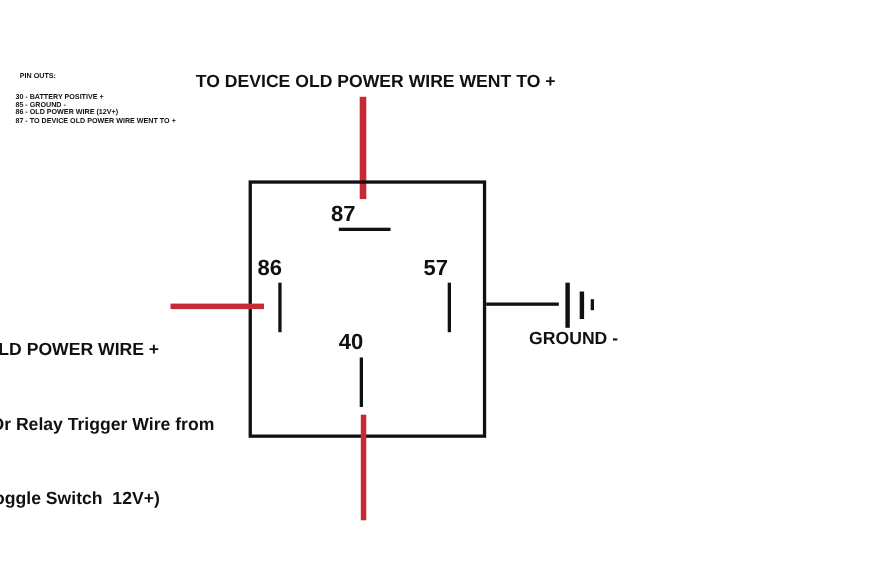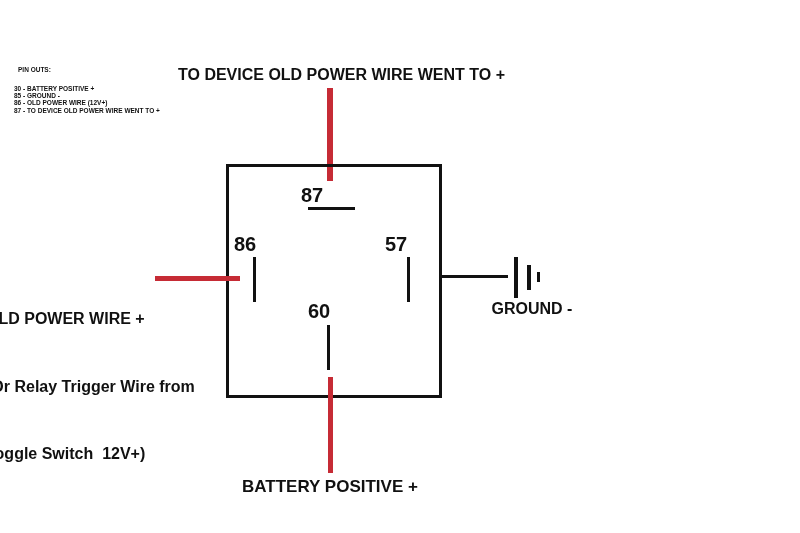--- a/index.html
+++ b/index.html
@@ -31,21 +31,21 @@
   }
   #legend .legend-line {
     font-size: 6.5px; line-height: 7.2px; white-space: pre;
   }
 
   
   .note { font-size: 16px; white-space: pre; }
   #top-label-1 { left: 178px; top: 66px; }
   #top-label-2 { left: 178px; top: 89px; width: 420px; text-align: right; }
   #left-label  { left: -14px; top: 263px; line-height: 22.5px; }
-  #ground-label { left: 481px; top: 300px; width: 102px; text-align: center; }
+  #ground-label { left: 481px; top: 300px; width: 102px; }
   #battery-label { left: 225px; top: 477px; width: 210px; text-align: center; font-size: 17px; }
 
   
   #relay-box {
     left: 226px; top: 164px; width: 216px; height: 234px;
     border: 3px solid var(--line-black, #111);
     box-sizing: border-box;
     background: transparent;
   }
 
@@ -97,21 +97,21 @@
 
   <div id="pin-87-label" class="abs txt pin-label">87</div>
   <div id="pin-87-line" class="abs black-line"></div>
 
   <div id="pin-86-label" class="abs txt pin-label">86</div>
   <div id="pin-86-line" class="abs black-line"></div>
 
   <div id="pin-85-label" class="abs txt pin-label">57</div>
   <div id="pin-85-line" class="abs black-line"></div>
 
-  <div id="pin-30-label" class="abs txt pin-label">60</div>
+  <div id="pin-30-label" class="abs txt pin-label">40</div>
   <div id="pin-30-line" class="abs black-line"></div>
 
   <div id="wire-86" class="abs red-wire"></div>
 
   <div id="left-label" class="abs txt note">
     <div>OLD POWER WIRE +</div>
     <div>(Or Relay Trigger Wire from</div>
     <div>Toggle Switch  12V+)</div>
   </div>
 
@@ -119,15 +119,14 @@
 
   <div>
     <div id="ground-bar-1" class="abs black-line"></div>
     <div id="ground-bar-2" class="abs black-line"></div>
     <div id="ground-bar-3" class="abs black-line"></div>
   </div>
   <div id="ground-label" class="abs txt note">GROUND -</div>
 
   <div id="wire-30" class="abs red-wire"></div>
 
-  <div id="battery-label" class="abs txt note">BATTERY POSITIVE +</div>
 
 </div>
 
 </body></html>

